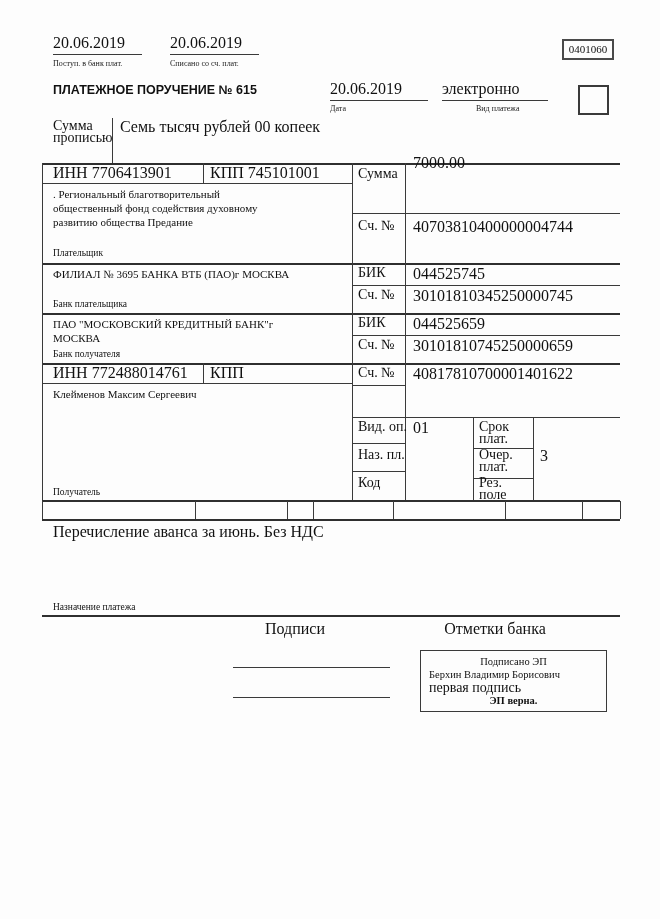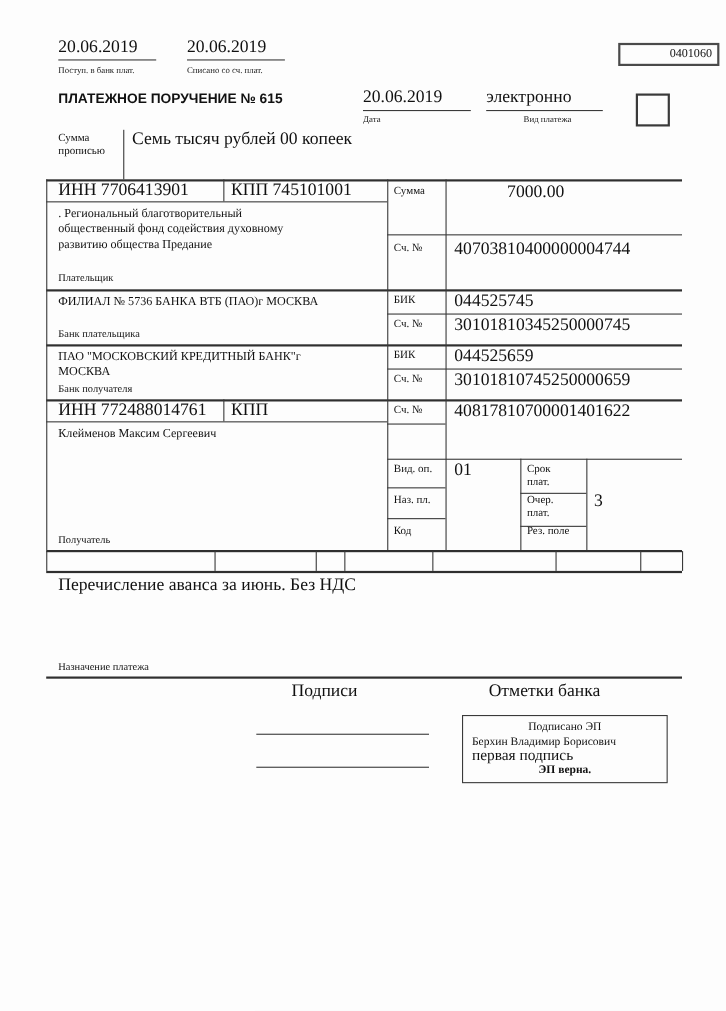--- a/index.html
+++ b/index.html
@@ -3,21 +3,21 @@
 <meta charset="utf-8">
 <style>
   html,body{margin:0;padding:0;background:#e8e8e8;}
   .page{
     position:relative;width:660px;height:919px;background:#fdfdfd;
     font-family:"Liberation Serif","DejaVu Serif",serif;color:#111;
     overflow:hidden;margin:0 auto;
   }
   .abs{position:absolute;}
   .val{font-size:16px;line-height:14px;}
-  .lbl{font-size:10px;line-height:12px;}
+  .lbl{font-size:14px;line-height:12px;}
   .cap{font-size:8px;line-height:9px;color:#1a1a1a;}
   .seccap{font-size:9.5px;line-height:11px;}
   .nm{font-size:11px;line-height:14px;}
   .hl{position:absolute;height:0;border-top:1px solid #3a3a3a;}
   .hl2{position:absolute;height:0;border-top:2px solid #2f2f2f;}
   .vl{position:absolute;width:0;border-left:1px solid #3a3a3a;}
   .uline{border-bottom:1px solid #3a3a3a;}
   .title{font-family:"Liberation Sans","DejaVu Sans",sans-serif;font-weight:bold;font-size:12.5px;}
   .codebox{border:2px solid #4a4a4a;text-align:center;font-size:11px;line-height:17px;}
   .checkbox{border:2px solid #3a3a3a;}
@@ -36,21 +36,21 @@
 <body>
 
 <div class="page">
 
   <div class="abs val uline" style="left:53px;top:36px;width:89px;height:18px;">20.06.2019</div>
   <div class="abs cap" style="left:53px;top:59px;">Поступ. в банк плат.</div>
 
   <div class="abs val uline" style="left:170px;top:36px;width:89px;height:18px;">20.06.2019</div>
   <div class="abs cap" style="left:170px;top:59px;">Списано со сч. плат.</div>
 
-  <div class="abs codebox" style="left:562px;top:39px;width:48px;height:17px;padding-left:40px;">0401060</div>
+  <div class="abs codebox" style="left:562px;top:39px;width:48px;height:17px;">0401060</div>
 
   <div class="abs title" style="left:53px;top:83px;">ПЛАТЕЖНОЕ ПОРУЧЕНИЕ № 615</div>
 
   <div class="abs val uline" style="left:330px;top:82px;width:98px;height:18px;">20.06.2019</div>
   <div class="abs cap" style="left:330px;top:104px;">Дата</div>
 
   <div class="abs val uline" style="left:442px;top:82px;width:106px;height:18px;">электронно</div>
   <div class="abs cap" style="left:442px;top:104px;padding-left:34px;">Вид платежа</div>
 
   <div class="abs checkbox" style="left:578px;top:85px;width:27px;height:26px;"></div>
@@ -84,34 +84,34 @@
   <div class="vl" style="left:473px;top:417px;height:83px;"></div>
   <div class="vl" style="left:533px;top:417px;height:83px;"></div>
 
   <div class="abs val" style="left:53px;top:166px;">ИНН 7706413901</div>
   <div class="abs val" style="left:210px;top:166px;">КПП 745101001</div>
   <div class="abs nm" style="left:53px;top:187px;">. Региональный благотворительный</div>
   <div class="abs nm" style="left:53px;top:201px;">общественный фонд содействия духовному</div>
   <div class="abs nm" style="left:53px;top:215px;">развитию общества Предание</div>
   <div class="abs seccap" style="left:53px;top:248px;">Плательщик</div>
 
-  <div class="abs nm" style="left:53px;top:267px;">ФИЛИАЛ № 5736 БАНКА ВТБ (ПАО)г МОСКВА</div>
+  <div class="abs nm" style="left:53px;top:267px;">ФИЛИАЛ № 3695 БАНКА ВТБ (ПАО)г МОСКВА</div>
   <div class="abs seccap" style="left:53px;top:299px;">Банк плательщика</div>
 
   <div class="abs nm" style="left:53px;top:317px;">ПАО "МОСКОВСКИЙ КРЕДИТНЫЙ БАНК"г</div>
   <div class="abs nm" style="left:53px;top:331px;">МОСКВА</div>
   <div class="abs seccap" style="left:53px;top:349px;">Банк получателя</div>
 
   <div class="abs val" style="left:53px;top:366px;">ИНН 772488014761</div>
   <div class="abs val" style="left:210px;top:366px;">КПП</div>
   <div class="abs nm" style="left:53px;top:387px;">Клейменов Максим Сергеевич</div>
   <div class="abs seccap" style="left:53px;top:487px;">Получатель</div>
 
   <div class="abs lbl" style="left:358px;top:168px;">Сумма</div>
-  <div class="abs val" style="left:413px;top:168px;margin-left:48px;">7000.00</div>
+  <div class="abs val" style="left:413px;top:156px;">7000.00</div>
 
   <div class="abs lbl" style="left:358px;top:220px;">Сч. №</div>
   <div class="abs val" style="left:413px;top:220px;">40703810400000004744</div>
 
   <div class="abs lbl" style="left:358px;top:267px;">БИК</div>
   <div class="abs val" style="left:413px;top:267px;">044525745</div>
   <div class="abs lbl" style="left:358px;top:289px;">Сч. №</div>
   <div class="abs val" style="left:413px;top:289px;">30101810345250000745</div>
 
   <div class="abs lbl" style="left:358px;top:317px;">БИК</div>

